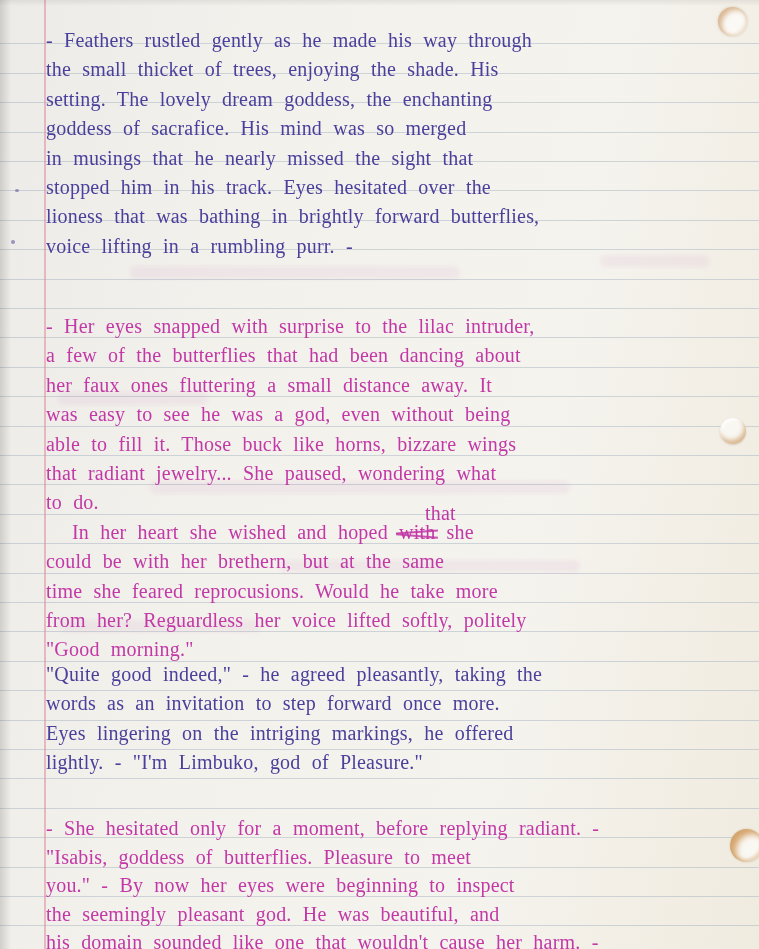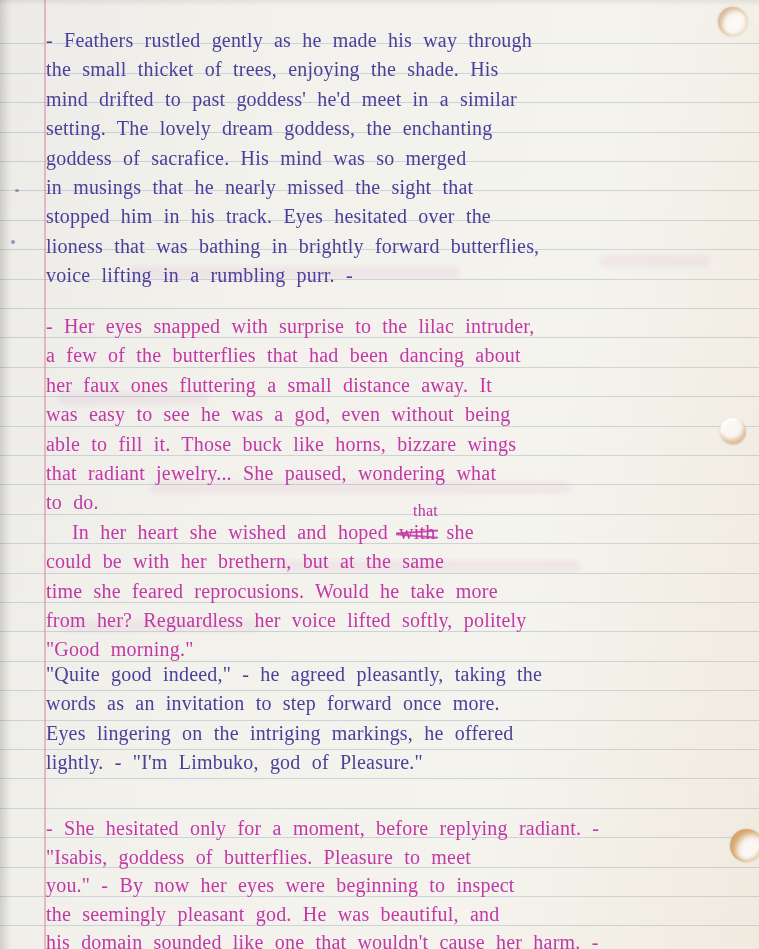--- a/index.html
+++ b/index.html
@@ -30,21 +30,21 @@
   .indent{padding-left:26px;}
 
   .editwrap{position:relative;display:inline-block;}
   .struck{position:relative;display:inline-block;text-align:center;}
   .struck::before,.struck::after{
     content:"";position:absolute;left:-3px;right:-3px;height:0;
     border-top:2.5px solid currentColor;opacity:.85;
   }
   .struck::before{top:46%;transform:rotate(-4deg);}
   .struck::after{top:58%;transform:rotate(5deg);}
-  .inserted{position:absolute;left:14px;top:-15px;font-size:16px;line-height:1;white-space:nowrap;}
+  .inserted{position:absolute;left:26px;top:-15px;font-size:20px;line-height:1;white-space:nowrap;}
 
   .hole{position:absolute;border-radius:50%;}
   #hole-top{left:718px;top:7px;width:29px;height:29px;background:#fbf9f5;
     box-shadow:inset 4px 3px 5px rgba(188,120,52,0.50), inset -2px -2px 3px rgba(220,190,140,0.35), 0 0 3px rgba(150,110,60,0.30);}
   #hole-middle{left:720px;top:418px;width:26px;height:26px;background:#f9f7f2;
     box-shadow:inset -2px -4px 4px rgba(190,125,55,0.50), inset 2px 2px 3px rgba(255,255,255,0.85), 0 1px 2px rgba(140,100,60,0.25);}
   #hole-bottom{left:730px;top:829px;width:33px;height:33px;background:#faf8f3;
     box-shadow:inset 6px 5px 6px rgba(192,118,35,0.65), inset -2px -3px 3px rgba(205,160,95,0.40), 0 0 2px rgba(140,100,50,0.30);}
 
   .inkdot{position:absolute;background:rgba(80,75,150,0.55);border-radius:50%;}
@@ -78,21 +78,20 @@
   <div class="hole" id="hole-top"></div>
   <div class="hole" id="hole-middle"></div>
   <div class="hole" id="hole-bottom"></div>
 
   <div class="inkdot" id="ink-dot-1"></div>
   <div class="inkdot" id="ink-dot-2"></div>
 
   <div class="para ink-blue" id="paragraph-1">
     <div class="line">- Feathers rustled gently as he made his way through</div>
     <div class="line">the small thicket of trees, enjoying the shade. His</div>
-    <div class="line">mind drifted to past goddess' he'd meet in a similar</div>
     <div class="line">setting. The lovely dream goddess, the enchanting</div>
     <div class="line">goddess of sacrafice. His mind was so merged</div>
     <div class="line">in musings that he nearly missed the sight that</div>
     <div class="line">stopped him in his track. Eyes hesitated over the</div>
     <div class="line">lioness that was bathing in brightly forward butterflies,</div>
     <div class="line">voice lifting in a rumbling purr. -</div>
   </div>
 
   <div class="para ink-magenta" id="paragraph-2">
     <div class="line">- Her eyes snapped with surprise to the lilac intruder,</div>

